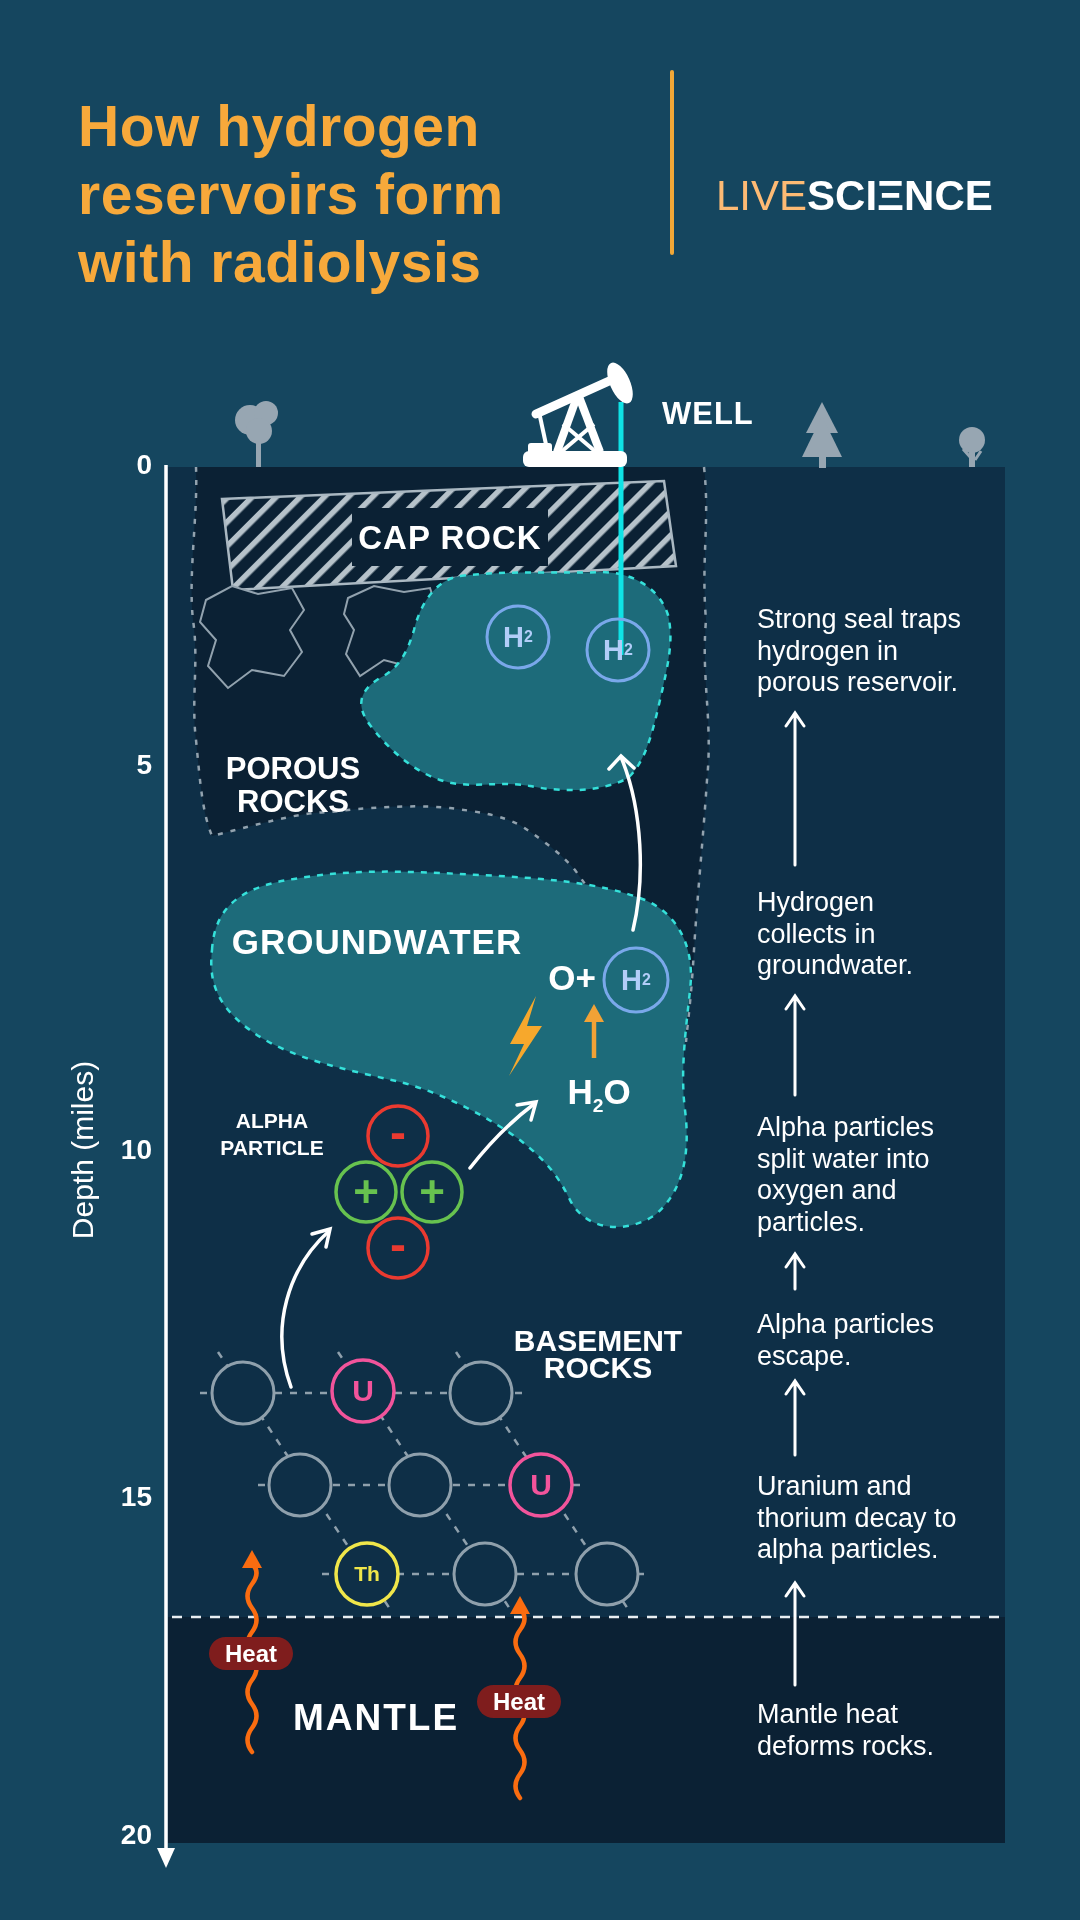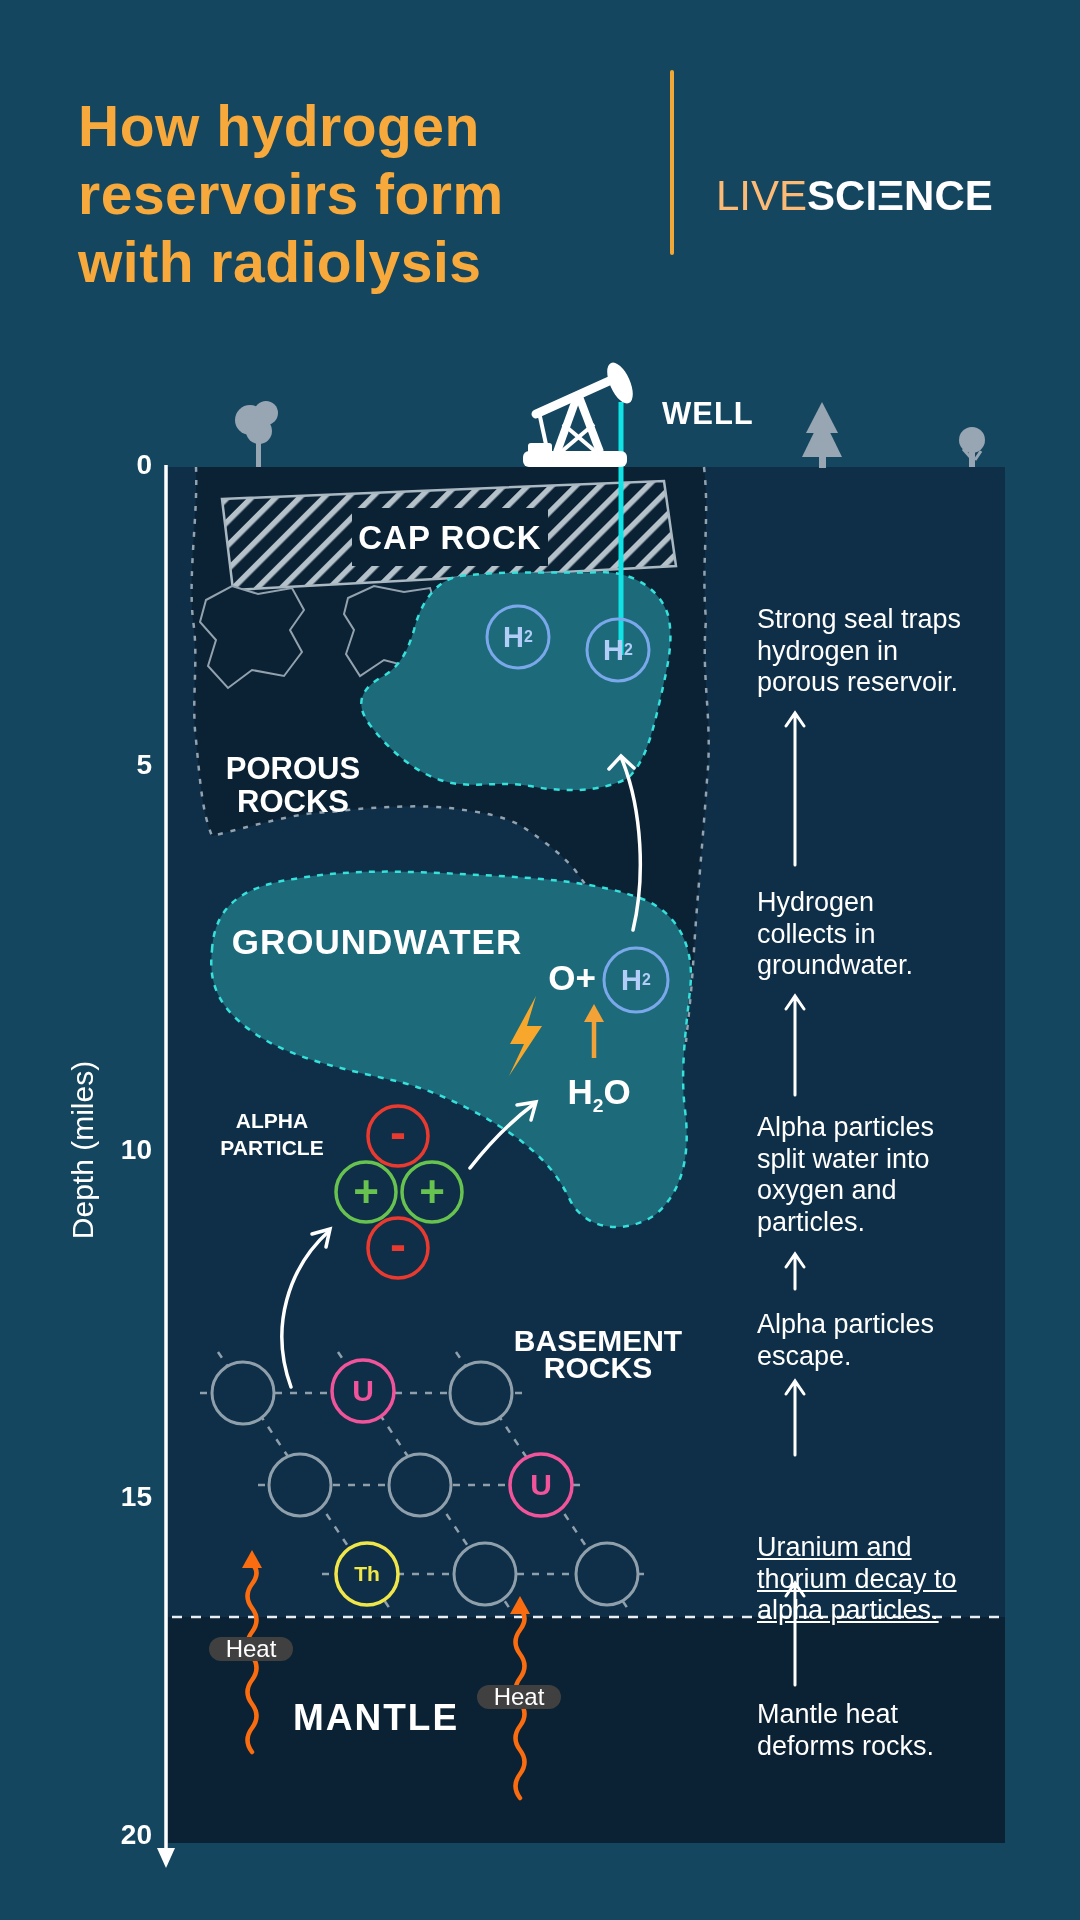--- a/index.html
+++ b/index.html
@@ -45,22 +45,22 @@
   .mol{width:64px;height:44px;display:flex;align-items:center;justify-content:center;
        color:#b2cdf8;font-weight:bold;font-size:29px;}
   .mol sub,.h2o sub{font-size:0.55em;font-weight:bold;}
   .atom{width:64px;height:44px;display:flex;align-items:center;justify-content:center;font-weight:bold;}
   .u{color:#f2549b;font-size:30px;}
   .th{color:#f0e64a;font-size:21px;}
   .plus{color:#67c24f;font-size:44px;}
   .minus{color:#ea3a30;font-size:48px;}
   
   .heat{
-    width:84px;height:24px;border-radius:18px;background:#404040;
-    color:#ffffff;font-size:24px;font-weight:normal;
+    width:84px;height:33px;border-radius:18px;background:#7f1d1d;
+    color:#ffffff;font-size:24px;font-weight:bold;
     display:flex;align-items:center;justify-content:center;
   }
   
   .ann{left:757px;width:230px;color:#ffffff;font-size:27px;line-height:31.5px;font-weight:400;}
 </style>
 </head>
 <body>
 
 <div class="stage">
 
@@ -298,21 +298,21 @@
   <div class="abs ann" style="top:1112px;">
     <div>Alpha particles</div>
     <div>split water into</div>
     <div>oxygen and</div>
     <div>particles.</div>
   </div>
   <div class="abs ann" style="top:1309px;">
     <div>Alpha particles</div>
     <div>escape.</div>
   </div>
-  <div class="abs ann" style="top:1532px;text-decoration:underline;">
+  <div class="abs ann" style="top:1471px;">
     <div>Uranium and</div>
     <div>thorium decay to</div>
     <div>alpha particles.</div>
   </div>
   <div class="abs ann" style="top:1699px;">
     <div>Mantle heat</div>
     <div>deforms rocks.</div>
   </div>
 
 </div>

